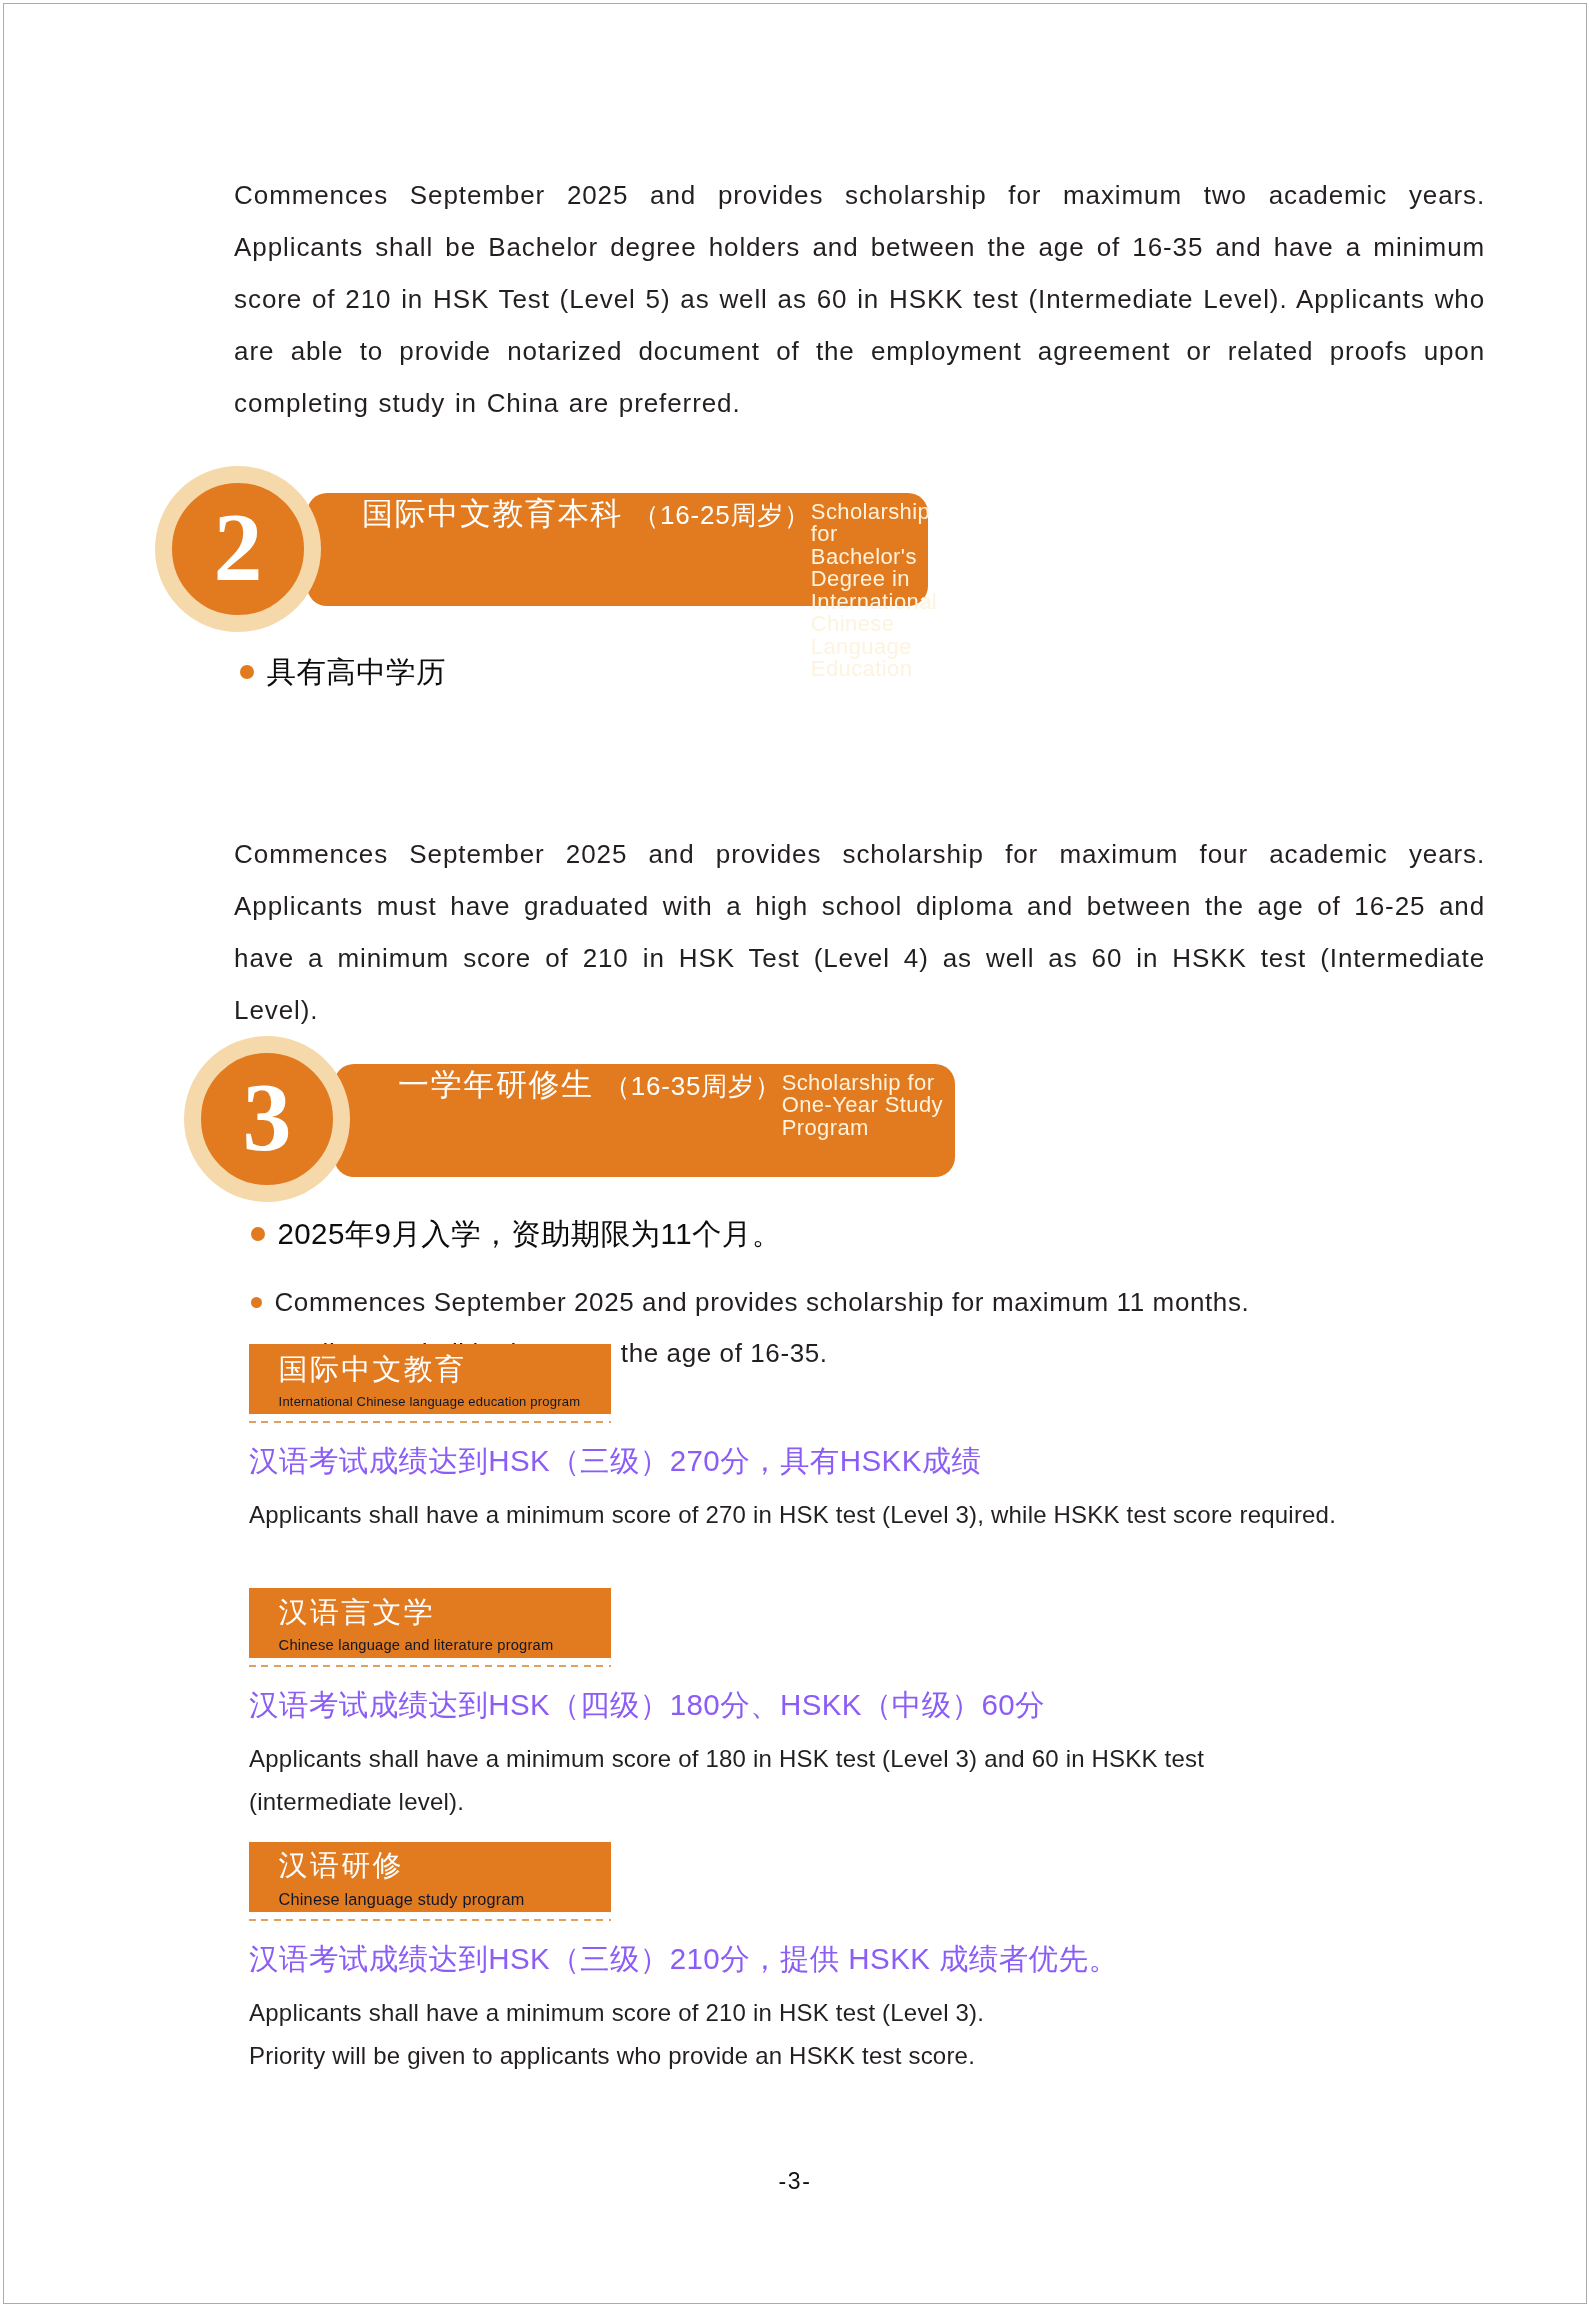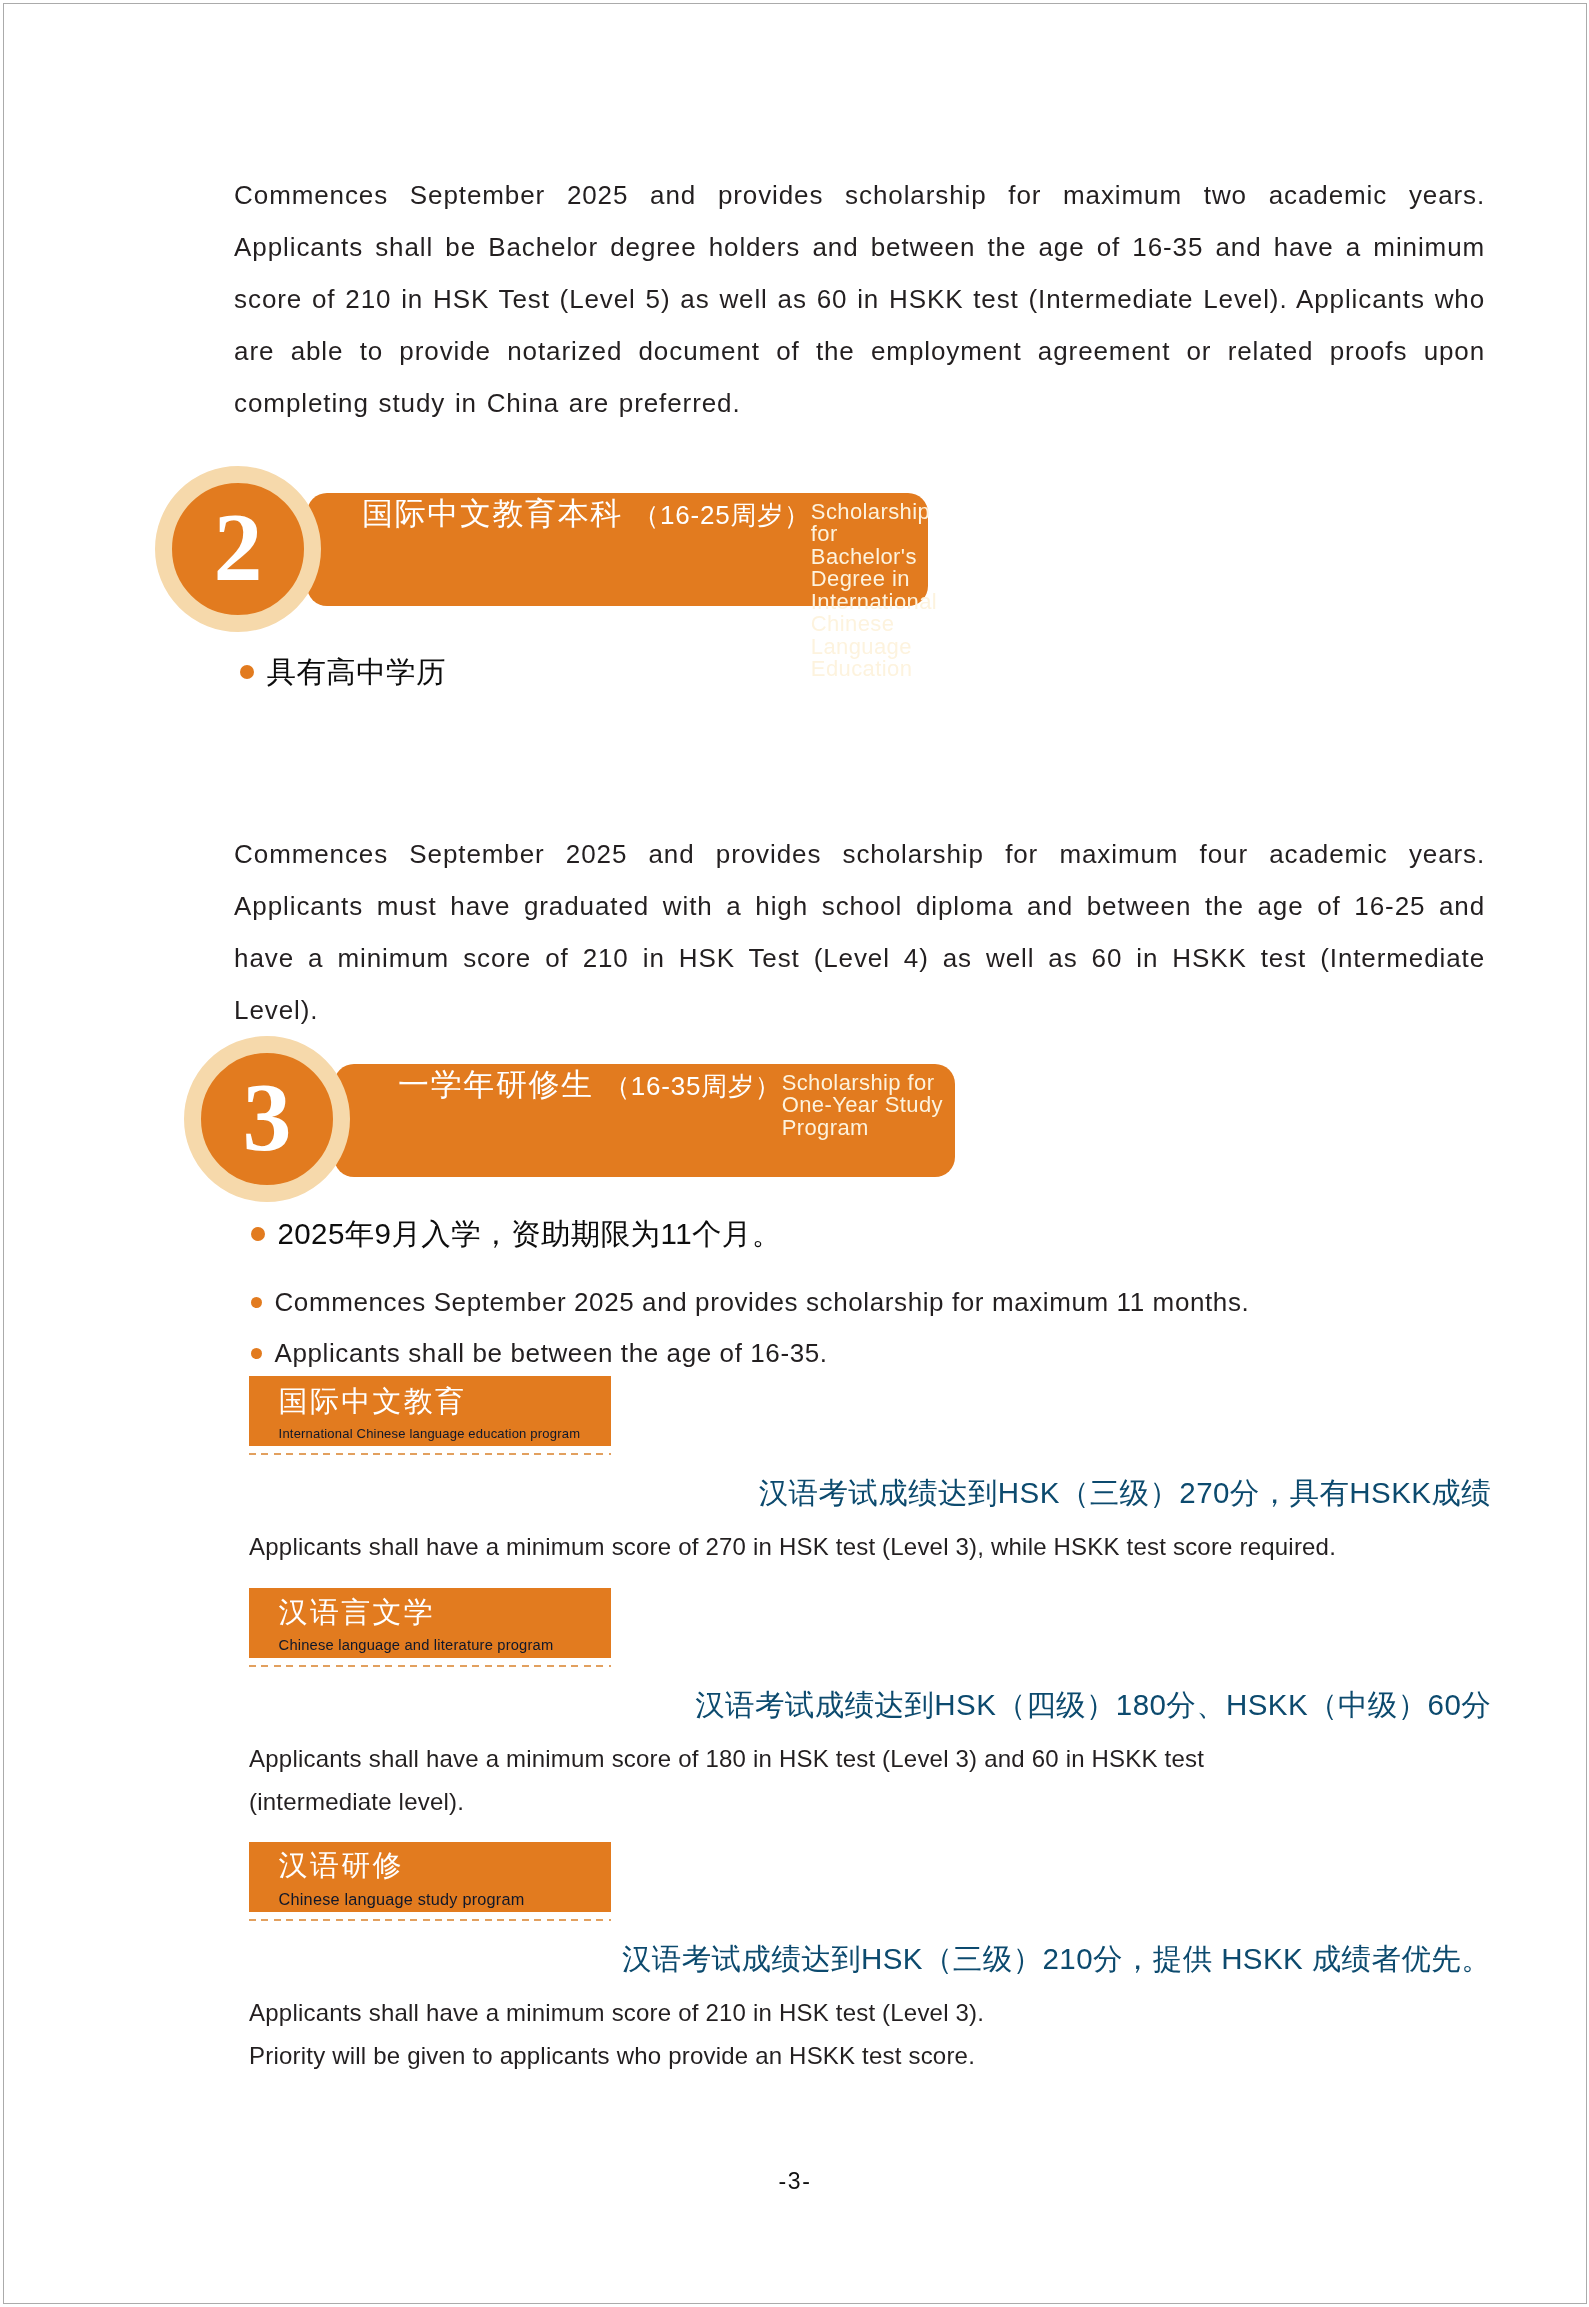--- a/index.html
+++ b/index.html
@@ -50,37 +50,37 @@
   .bullet-row{display:flex;align-items:center;margin-bottom:23px;}
   .dot{width:14px;height:14px;border-radius:50%;background:#e27b1f;flex:0 0 auto;margin-right:12.4px;}
   .cn-bullet-text{font-size:29.5px;color:#0d0d0d;line-height:37px;letter-spacing:0.4px;}
   .bullets.s3cn{left:247px;top:1211px;}
   .bullets.s3en{left:247px;top:1281px;}
   .bullets.s3en .dot{width:11px;height:11px;margin-right:12.4px;}
   .en-bullet-text{font-size:26px;color:#231f20;line-height:34px;letter-spacing:0.6px;}
   .bullets.s3en .bullet-row{margin-bottom:17px;}
   
   .program{position:absolute;left:245px;width:1242px;}
-  .program.p1{top:1372px;}
+  .program.p1{top:1340px;}
   .program.p2{top:1584px;}
   .program.p3{top:1838px;}
   .badge{
     width:362px;height:70px;background:#e27b1f;box-sizing:border-box;
     padding-left:29.5px;display:flex;flex-direction:column;justify-content:center;
   }
   .badge-title{font-size:29px;color:#ffffff;letter-spacing:2.3px;}
   .badge-sub{color:#0f172a;margin-top:3.9px;letter-spacing:0.2px;}
   .program.p1 .badge-sub{font-size:13px;}
   .program.p2 .badge-sub{font-size:14.7px;}
   .program.p3 .badge-sub{font-size:16.3px;}
   .dash{
     width:362px;height:2.3px;margin-top:7px;
     background:repeating-linear-gradient(90deg,#e2a05f 0 7px,transparent 7px 12.4px);
   }
-  .req-cn{font-size:29.5px;color:#0c4a6e;margin-top:18.6px;letter-spacing:0.4px;text-align:right;}
+  .req-cn{font-size:29.5px;color:#8b5cf6;margin-top:18.6px;letter-spacing:0.4px;}
   .req-en{margin-top:11px;}
   .req-en div{font-size:24px;line-height:43px;color:#231f20;letter-spacing:0.2px;}
   
   .page-num{
     position:absolute;left:0;top:2164px;width:100%;text-align:center;
     font-size:23px;color:#111111;letter-spacing:1.6px;
   }
 </style>
 </head>
 <body>

